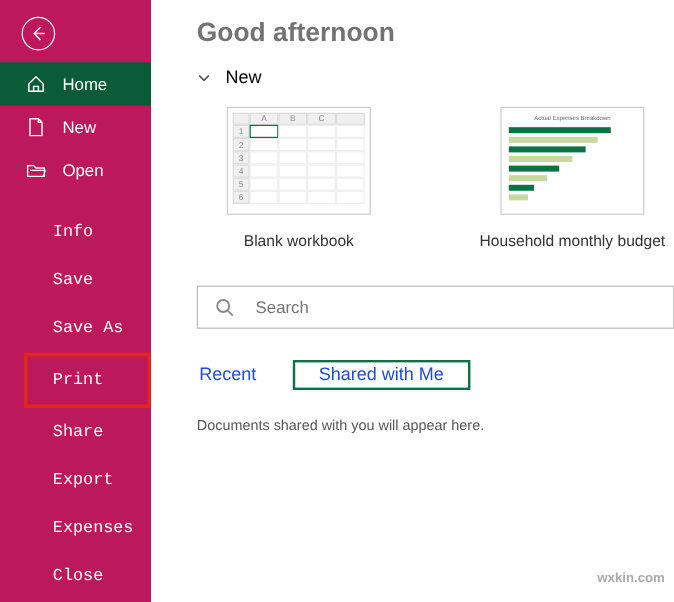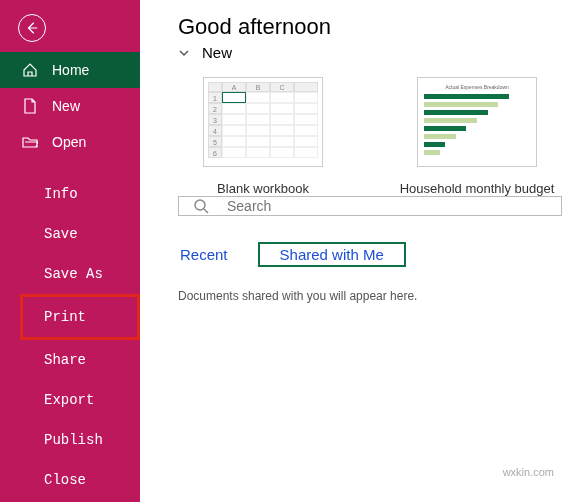--- a/index.html
+++ b/index.html
@@ -13,51 +13,51 @@
 .nav-item.active { background: #095c37; }
 .nav-item .icon { width: 16px; height: 16px; margin-right: 14px; display: inline-flex; align-items: center; justify-content: center; }
 .nav-item .icon svg { width: 16px; height: 16px; fill: #fff; stroke: #fff; }
 
 .nav-sub { padding: 12px 0 12px 44px; font-size: 14px; cursor: pointer; font-family: Liberation Mono, monospace; }
 .highlight-red { border: 3px solid #e0271e; margin-left: 20px; padding-left: 21px; }
 
 .nav-divider { height: 14px; }
 
 .main { flex: 1; padding: 14px 0 0 38px; background: #fff; position: relative; }
-.greeting { font-size: 22px; font-weight: 400; color: #000000; margin-bottom: 4px; }
+.greeting { font-size: 22px; font-weight: 700; color: #737373; margin-bottom: 16px; }
 .section-header { display: flex; align-items: center; font-size: 15px; margin-bottom: 16px; }
 .section-header .chev { margin-right: 12px; display: inline-flex; }
 .section-header .chev svg { width: 12px; height: 12px; fill: #555; }
 
-.templates { display: flex; gap: 44px; }
+.templates { display: flex; gap: 58px; margin-bottom: 30px; }
 .template { width: 170px; text-align: center; cursor: pointer; }
 .thumb { width: 120px; height: 90px; border: 1px solid #ccc; background: #fff; margin: 0 auto 14px; padding: 4px; }
 .thumb-blank { display: grid; grid-template-columns: 14px 1fr 1fr 1fr 1fr; grid-template-rows: 10px repeat(6, 11px); font-size: 7px; color: #888; }
 .thumb-blank .hdr { background: #f0f0f0; border: 0.5px solid #ddd; text-align: center; line-height: 10px; }
 .thumb-blank .rn { background: #f0f0f0; border: 0.5px solid #ddd; text-align: center; line-height: 11px; }
 .thumb-blank .cell { border: 0.5px solid #eee; }
 .thumb-blank .sel { border: 1px solid #0e7146; }
 .thumb-budget { padding: 6px; }
 .thumb-budget .title { font-size: 5px; color: #666; margin-bottom: 4px; }
 .thumb-budget .bar { height: 5px; background: #0e7146; margin-bottom: 3px; }
 .thumb-budget .bar-y { background: #c5d9a2; }
 .tlabel { font-size: 13px; color: #333; }
 
-.searchbar { border: 1px solid #bbb; height: 20px; display: flex; align-items: center; padding: 0 14px; margin-right: 0; }
+.searchbar { border: 1px solid #bbb; height: 36px; display: flex; align-items: center; padding: 0 14px; margin-right: 0; }
 .searchbar .sicon { margin-right: 18px; display: inline-flex; }
 .searchbar .sicon svg { width: 16px; height: 16px; stroke: #888; fill: none; stroke-width: 1.5; }
 .searchbar input { border: none; outline: none; font-size: 14px; color: #888; flex: 1; }
 
 .tabs { display: flex; gap: 28px; margin-top: 26px; font-size: 15px; }
 .tab { cursor: pointer; padding: 4px 2px; color: #1d4ed8; }
 .tab.hl { border: 2px solid #0e7146; padding: 2px 20px; }
 
 .empty-msg { font-size: 12px; color: #555; margin-top: 22px; }
 
-.watermark { position: absolute; bottom: 24px; right: 8px; font-size: 11px; color: #aaa; }
+.watermark { position: absolute; bottom: 14px; right: 8px; font-size: 11px; color: #aaa; font-weight: bold; }
 </style>
 </head>
 <body>
 
 <div class="sidebar">
   <div class="back-btn">
     <svg viewBox="0 0 16 16">
         <path d="M10 2 L4 8 L10 14 M4 8 H14" stroke="#fff" stroke-width="1.4" fill="none"></path>
       </svg>
   </div>
@@ -88,21 +88,21 @@
   </div>
 
   <div class="nav-divider"></div>
 
   <div class="nav-sub">Info</div>
   <div class="nav-sub">Save</div>
   <div class="nav-sub">Save As</div>
   <div class="nav-sub highlight-red">Print</div>
   <div class="nav-sub">Share</div>
   <div class="nav-sub">Export</div>
-  <div class="nav-sub">Publish</div>
+  <div class="nav-sub">Expenses</div>
   <div class="nav-sub">Close</div>
 </div>
 
 <div class="main">
   <div class="greeting">Good afternoon</div>
 
   <div class="section-header">
     <span class="chev">
         <svg viewBox="0 0 12 12">
           <path d="M2 4 L6 8 L10 4" fill="none" stroke="#555" stroke-width="1.4"></path>

